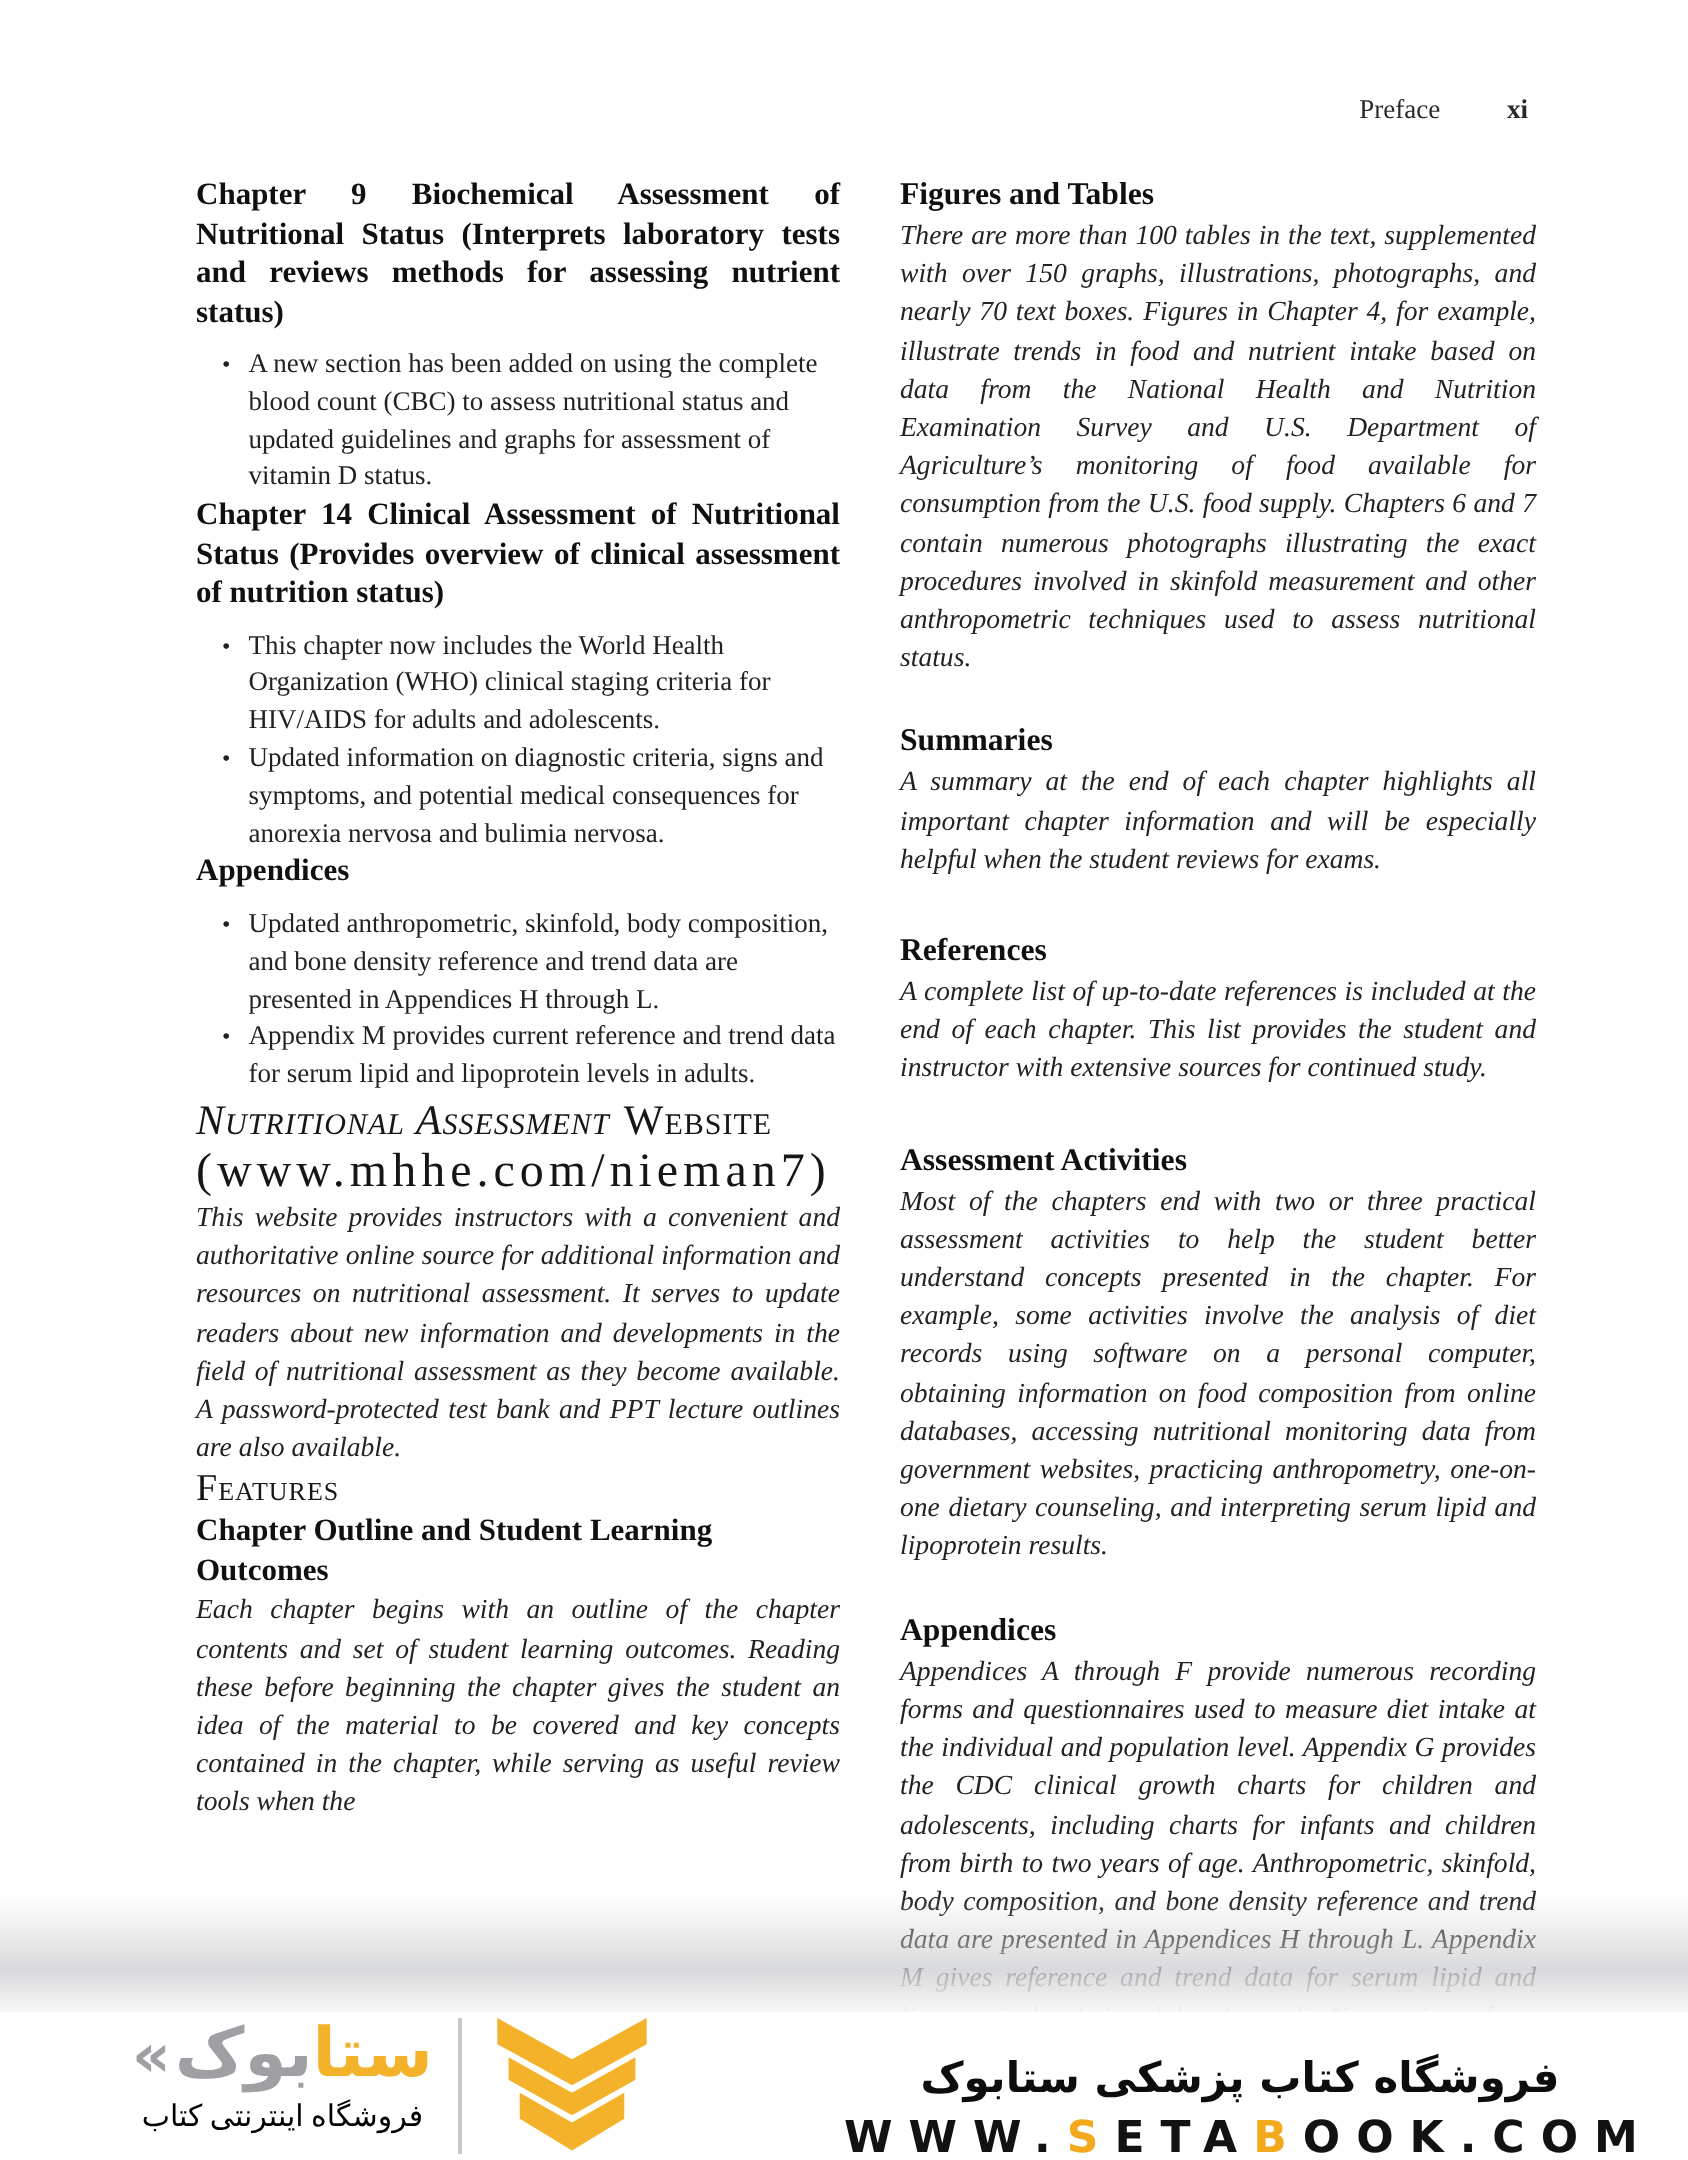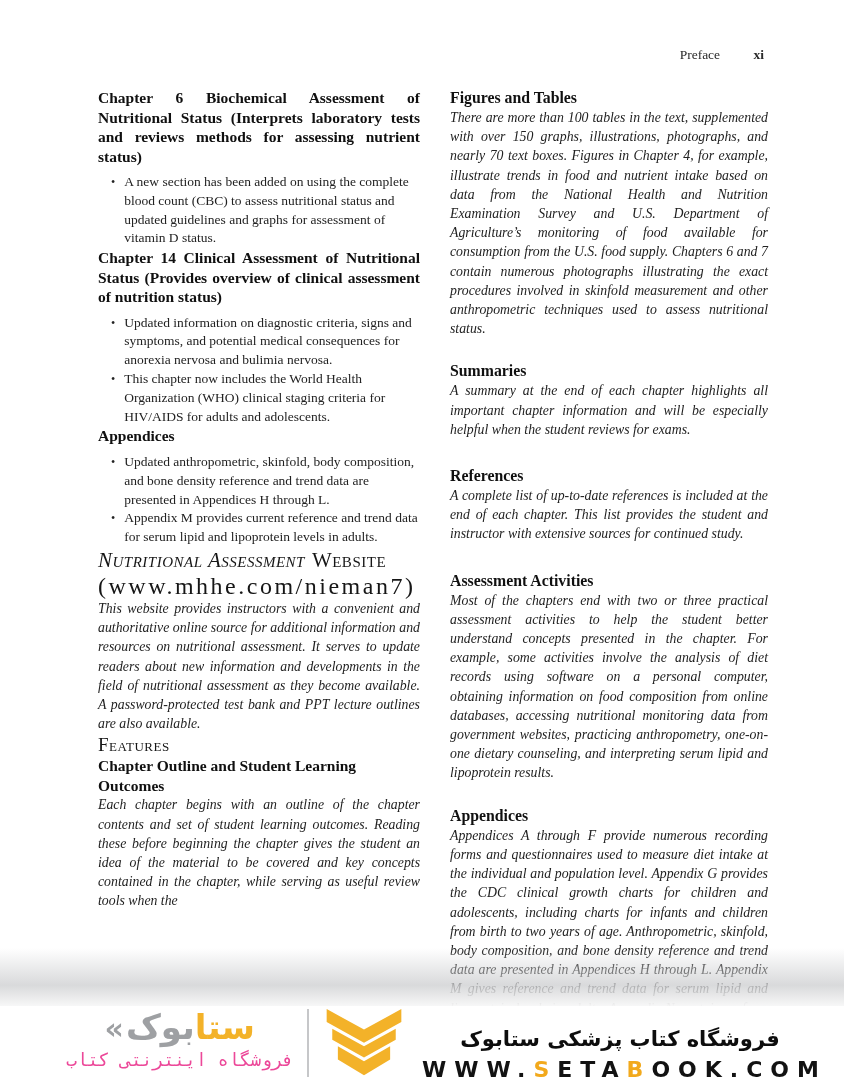--- a/index.html
+++ b/index.html
@@ -49,21 +49,21 @@
   .fade{position:absolute;left:0;top:948px;width:100%;height:60px;z-index:2;
     background:linear-gradient(to bottom, rgba(255,255,255,0) 0%, rgba(206,207,209,0.78) 62%, rgba(250,250,250,1) 100%);}
   .footer{position:absolute;left:0;bottom:0;width:100%;height:74px;background:#ffffff;z-index:3;}
 
   .logo{position:absolute;left:66px;bottom:0px;display:flex;align-items:flex-start;gap:13px;}
   .logo-text{text-align:center;}
   .wordmark{font-family:"DejaVu Sans",sans-serif;font-weight:700;font-size:34px;line-height:36px;direction:rtl;}
   .wm-yellow{color:#F3B229;}
   .wm-gray{color:#9EA0A3;}
   .wm-angle{color:#9EA0A3;direction:ltr;unicode-bidi:bidi-override;font-size:30px;margin-right:2px;}
-  .logo-subtitle{font-family:Liberation Mono, monospace;font-size:18px;color:#ec4899;direction:rtl;margin-top:2px;}
+  .logo-subtitle{font-family:Liberation Serif, serif;font-size:15px;color:#000000;direction:rtl;margin-top:2px;}
   .logo-divider{width:2px;height:68px;background:#A7A9AC;opacity:.65;}
   .emblem{display:block;}
 
   .footer-right{position:absolute;right:26px;top:20px;width:396px;text-align:center;font-family:"DejaVu Sans",sans-serif;}
   .store-title{font-size:21px;font-weight:700;color:#0d0d0d;direction:rtl;line-height:26px;}
   .url{margin-top:5px;font-size:22px;font-weight:700;letter-spacing:8px;color:#121212;white-space:nowrap;}
   .u-yellow{color:#F2A91C;}
   .u-dark{color:#121212;}
 </style>
 </head>
@@ -71,37 +71,37 @@
 
 <div class="page">
 
   <div class="page-header">
     <span class="pref">Preface</span>
     <span class="pnum">xi</span>
   </div>
 
   <div class="col col-left">
 
-    <h3 class="chapter">Chapter 6 Biochemical Assessment of Nutritional Status (Interprets laboratory tests and reviews methods for assessing nutrient status)</h3>
+    <h3 class="chapter">Chapter 9 Biochemical Assessment of Nutritional Status (Interprets laboratory tests and reviews methods for assessing nutrient status)</h3>
     <div class="bullets">
       <div class="bullet">
         <span class="bullet-marker"></span>
         <span class="bullet-text">A new section has been added on using the complete blood count (CBC) to assess nutritional status and updated guidelines and graphs for assessment of vitamin D status.</span>
       </div>
     </div>
 
     <h3 class="chapter mt-ch10">Chapter 14 Clinical Assessment of Nutritional Status (Provides overview of clinical assessment of nutrition status)</h3>
     <div class="bullets">
       <div class="bullet">
         <span class="bullet-marker"></span>
-        <span class="bullet-text">Updated information on diagnostic criteria, signs and symptoms, and potential medical consequences for anorexia nervosa and bulimia nervosa.</span>
+        <span class="bullet-text">This chapter now includes the World Health Organization (WHO) clinical staging criteria for HIV/AIDS for adults and adolescents.</span>
       </div>
       <div class="bullet">
         <span class="bullet-marker"></span>
-        <span class="bullet-text">This chapter now includes the World Health Organization (WHO) clinical staging criteria for HIV/AIDS for adults and adolescents.</span>
+        <span class="bullet-text">Updated information on diagnostic criteria, signs and symptoms, and potential medical consequences for anorexia nervosa and bulimia nervosa.</span>
       </div>
     </div>
 
     <h3 class="chapter simple mt-app">Appendices</h3>
     <div class="bullets">
       <div class="bullet">
         <span class="bullet-marker"></span>
         <span class="bullet-text">Updated anthropometric, skinfold, body composition, and bone density reference and trend data are presented in Appendices H through L.</span>
       </div>
       <div class="bullet">

